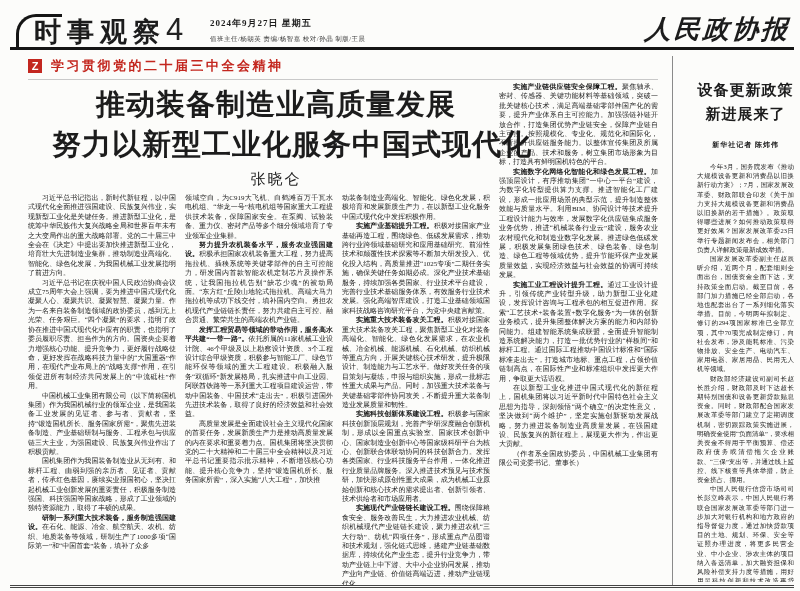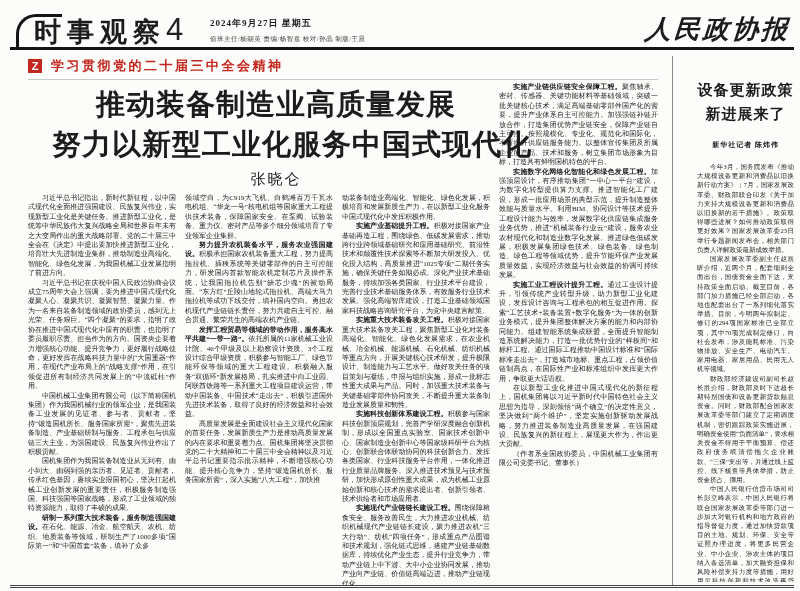--- a/index.html
+++ b/index.html
@@ -75,21 +75,21 @@
     <div class="headline">
       <div class="h1">推动装备制造业高质量发展</div>
       <div class="h1">努力以新型工业化服务中国式现代化</div>
     </div>
     <div class="author">张晓仑</div>
 
     <div class="col col1">
         <p>习近平总书记指出，新时代新征程，以中国式现代化全面推进强国建设、民族复兴伟业，实现新型工业化是关键任务。推进新型工业化，是统筹中华民族伟大复兴战略全局和世界百年未有之大变局作出的重大战略部署。党的二十届三中全会在《决定》中提出要加快推进新型工业化，培育壮大先进制造业集群，推动制造业高端化、智能化、绿色化发展，为我国机械工业发展指明了前进方向。</p>
         <p>习近平总书记在庆祝中国人民政治协商会议成立75周年大会上强调，要为推进中国式现代化凝聚人心、凝聚共识、凝聚智慧、凝聚力量。作为一名来自装备制造领域的政协委员，感到无上光荣、任务艰巨。“四个凝聚”的要求，指明了政协在推进中国式现代化中应有的职责，也指明了委员履职尽责、担当作为的方向。国资央企要着力增强核心功能、提升竞争力，更好履行战略使命，更好发挥在战略科技力量中的“大国重器”作用，在现代产业布局上的“战略支撑”作用，在引领促进所有制经济共同发展上的“中流砥柱”作用。</p>
         <p>中国机械工业集团有限公司（以下简称国机集团）作为我国机械行业的领军企业，是我国装备工业发展的见证者、参与者、贡献者，坚持“锻造国机所长、服务国家所需”，聚焦先进装备制造、产业基础研制与服务、工程承包与供应链三大主业，为强国建设、民族复兴伟业作出了积极贡献。</p>
-        <p>国机集团作为我国装备制造业从无到有、由小到大、由弱到强的亲历者、见证者、贡献者，传承红色基因，赓续实业报国初心，坚决扛起机械工业创新发展的重要责任，积极服务制造强国、科技强国等国家战略，形成了工业领域的独特资源能力，取得了丰硕的成果。</p>
+        <p>国机集团作为我国装备制造业从无到有、和标杆工程、由弱到强的亲历者、见证者、贡献者，传承红色基因，赓续实业报国初心，坚决扛起机械工业创新发展的重要责任，积极服务制造强国、科技强国等国家战略，形成了工业领域的独特资源能力，取得了丰硕的成果。</p>
         <p><b>研制一系列重大技术装备，服务制造强国建设。</b>在石化、能源、冶金、航空航天、农机、纺织、地质装备等领域，研制生产了1000多项“国际第一”和“中国首套”装备，填补了众多</p>
       </div>
     <div class="col col2">
         <p class="noindent">领域空白，为C919大飞机、白鹤滩百万千瓦水电机组、“华龙一号”核电机组等国家重大工程提供技术装备，保障国家安全。在泵阀、试验装备、重力仪、密封产品等多个细分领域培育了专业领军企业集群。</p>
         <p><b>努力提升农机装备水平，服务农业强国建设。</b>积极承担国家农机装备重大工程，努力提高拖拉机、插秧系统等关键零部件的自主可控能力，研发国内首款智能农机定制芯片及操作系统，让我国拖拉机告别“缺芯少魂”的被动局面。“东方红”丘陵山地轮式拖拉机、高端大马力拖拉机等成功下线交付，填补国内空白。勇担农机现代产业链链长责任，努力共建自主可控、融合贯通、繁荣共生的高端农机产业链。</p>
         <p><b>发挥工程贸易等领域的带动作用，服务高水平共建“一带一路”。</b>依托所属的11家机械工业设计院、46个甲级及以上勘察设计资质、3个工程设计综合甲级资质，积极参与智能工厂、绿色节能环保等领域的重大工程建设。积极融入服务“双循环”新发展格局，扎实推进中白工业园、阿联酋铁路等一系列重大工程项目建设运营，带动中国装备、中国技术“走出去”，积极引进国外先进技术装备，取得了良好的经济效益和社会效益。</p>
         <p>高质量发展是全面建设社会主义现代化国家的首要任务，发展新质生产力是推动高质量发展的内在要求和重要着力点。国机集团将坚决贯彻党的二十大精神和二十届三中全会精神以及习近平总书记重要指示批示精神，不断增强核心功能、提升核心竞争力，坚持“锻造国机所长、服务国家所需”，深入实施“八大工程”，加快推</p>
       </div>
     <div class="col col3">
         <p class="noindent">动装备制造业高端化、智能化、绿色化发展，积极培育和发展新质生产力，在以新型工业化服务中国式现代化中发挥积极作用。</p>

